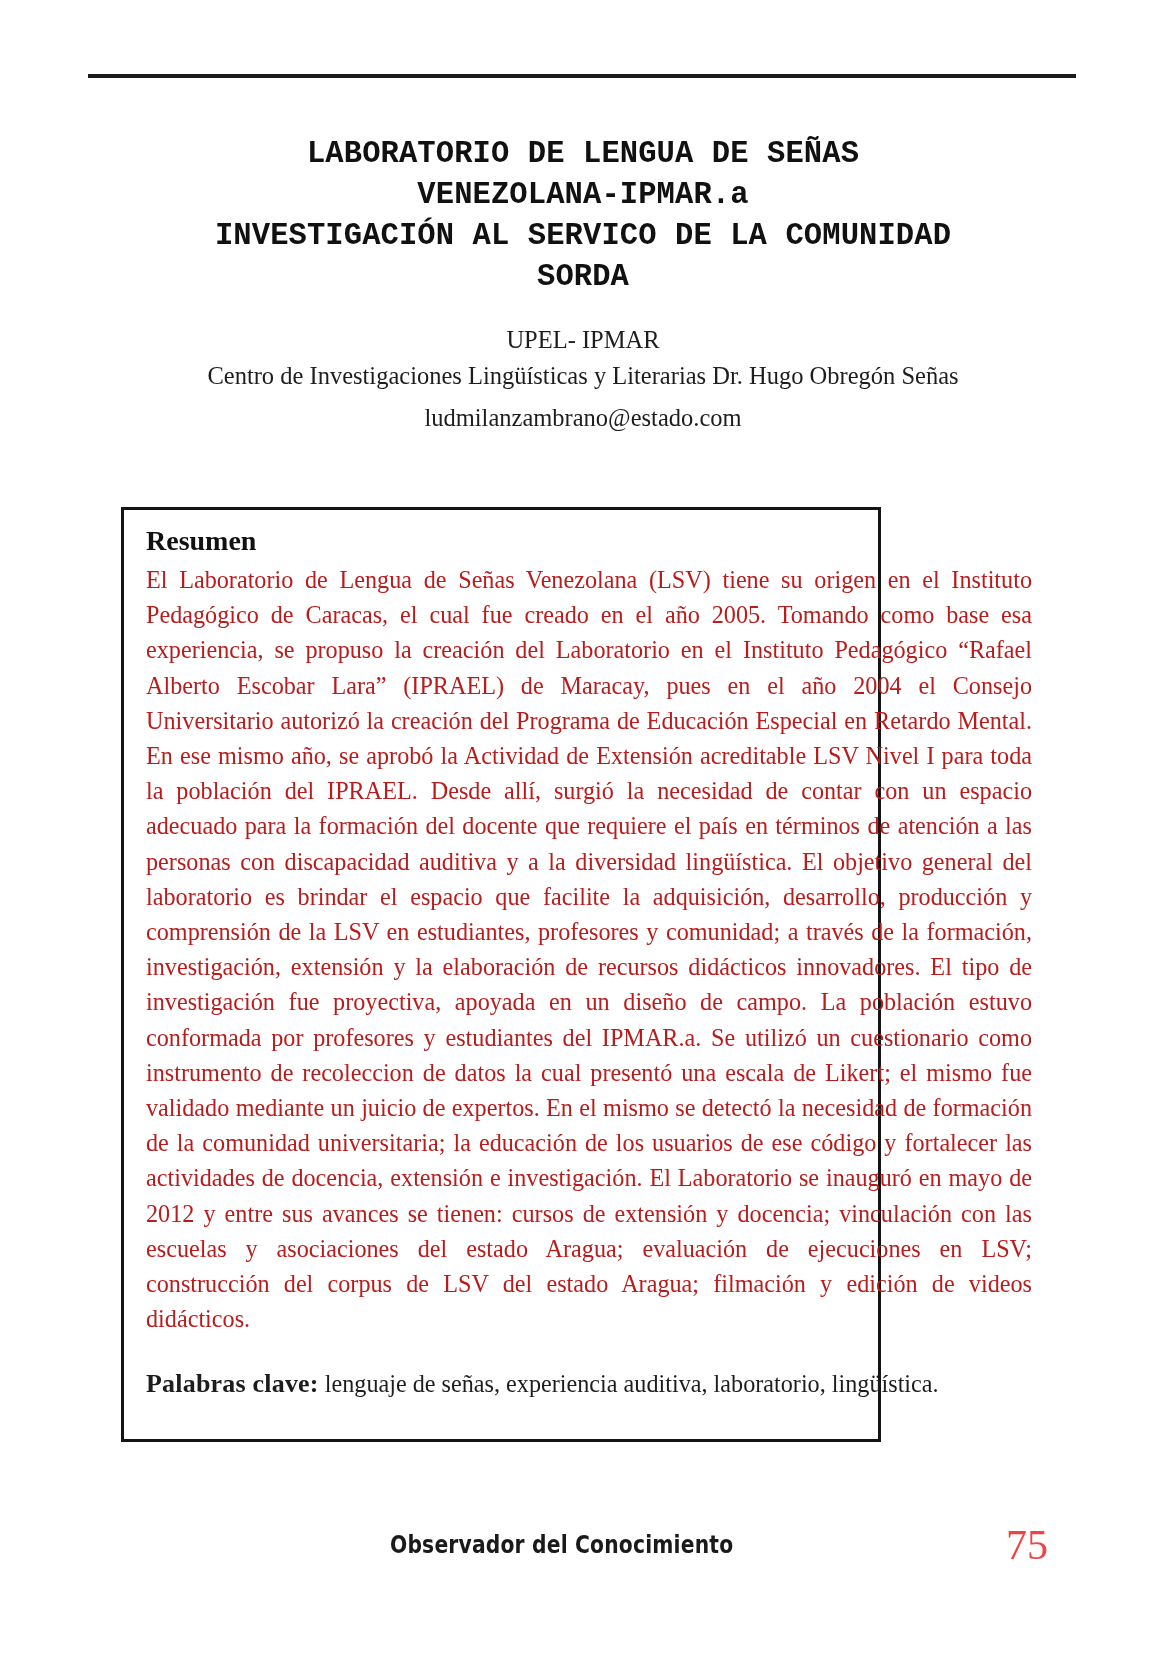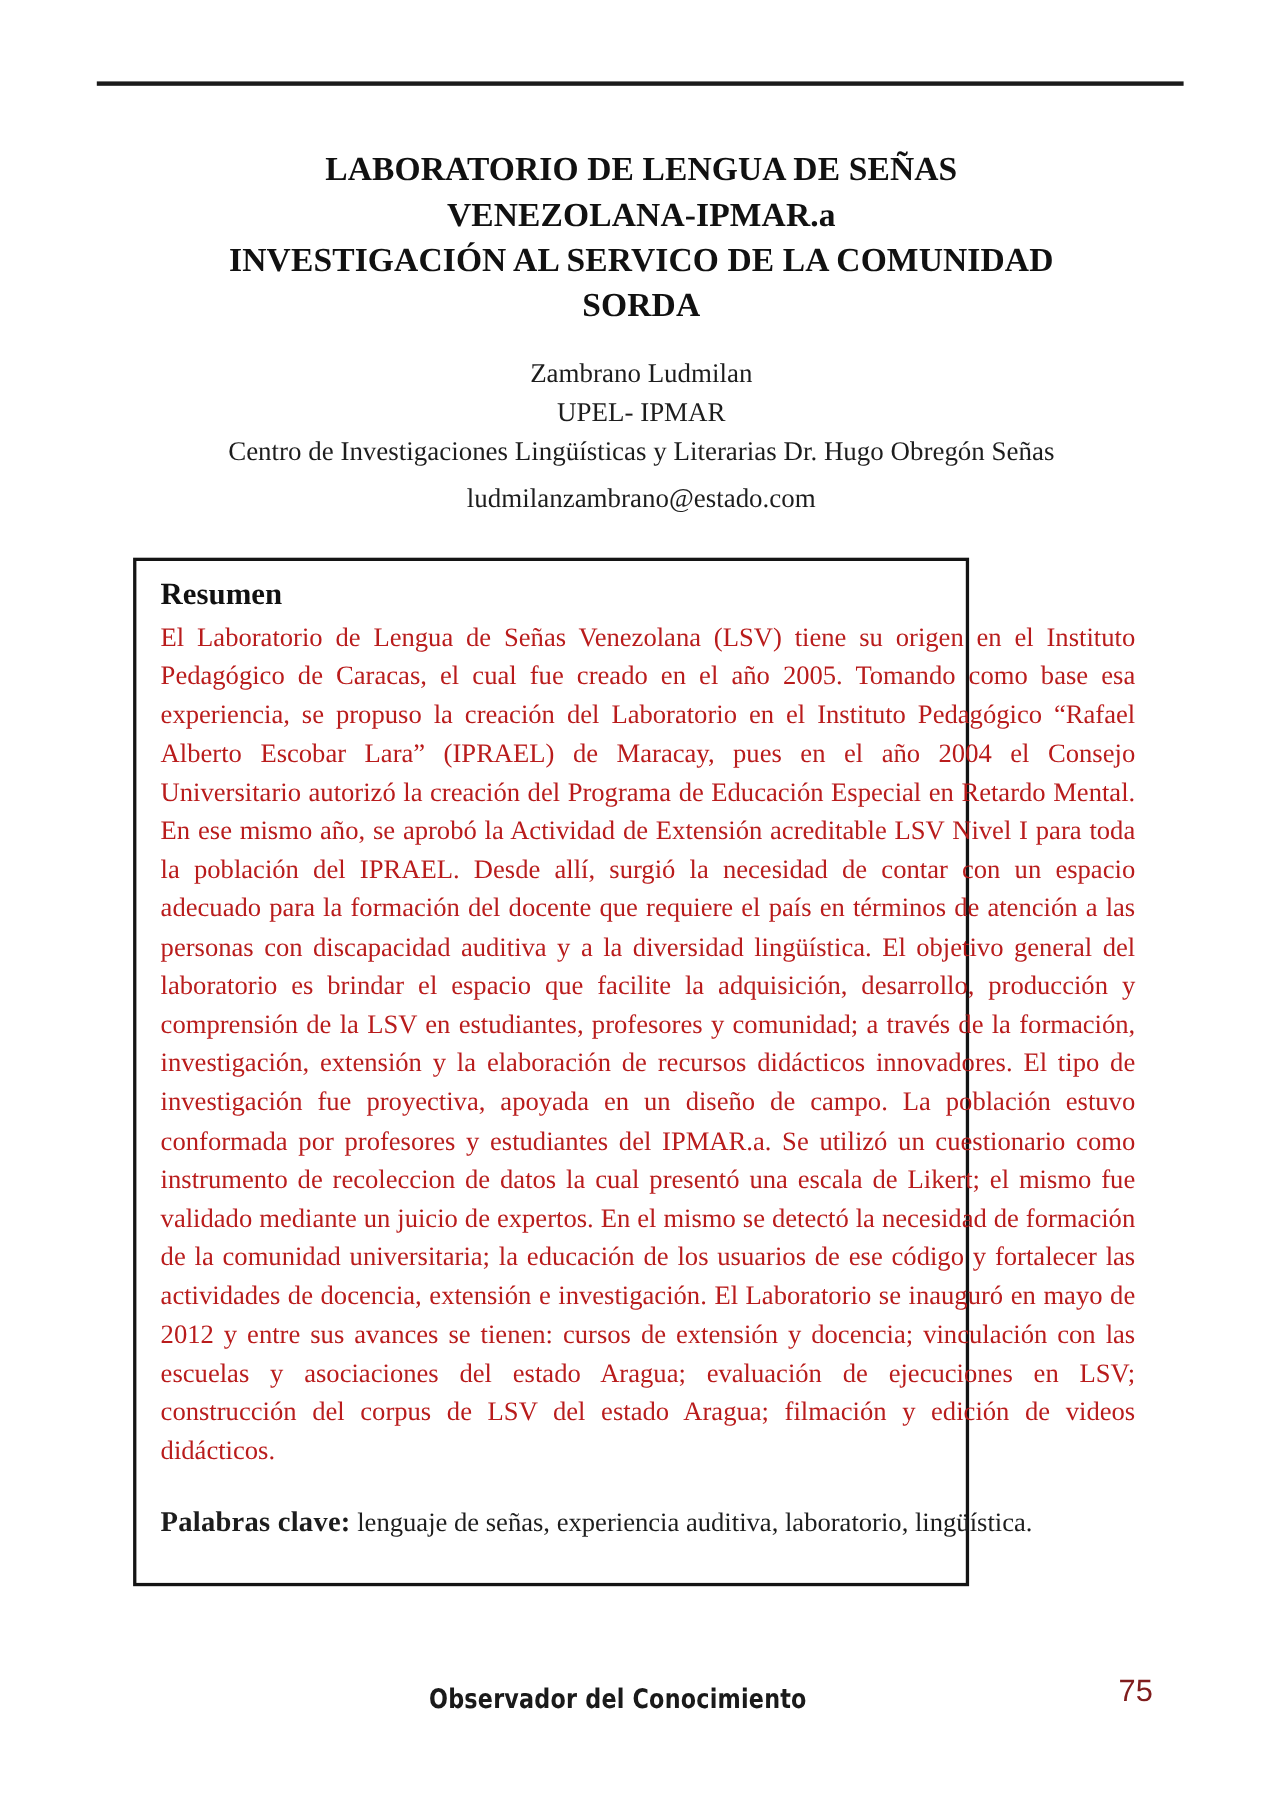--- a/index.html
+++ b/index.html
@@ -36,21 +36,21 @@
 
   
   .title-block {
     position: absolute;
     left: 118px;
     top: 134px;
     width: 930px;
     text-align: center;
   }
   .title-line {
-    font-family: Liberation Serif, serif;
+    font-family: Liberation Mono, monospace;
     font-weight: 700;
     font-size: 30.5px;
     line-height: 41px;
     letter-spacing: .1px;
     color: #111111;
   }
 
   
   .author-block {
     position: absolute;
@@ -132,41 +132,40 @@
     font-stretch: condensed;
     transform: scaleX(.92);
     transform-origin: left center;
     color: #1a1a1a;
     white-space: nowrap;
   }
   .footer-pageno {
     position: absolute;
     right: 0px;
     top: -3px;
-    font-family: Liberation Sans, sans-serif;
-    font-size: 28px;
-    color: #7f1d1d;
+    font-family: Liberation Serif, serif;
+    font-size: 42px;
+    color: #ef4444;
   }
 </style>
 </head>
 <body>
 
 <div class="page">
 
   <div class="top-rule"></div>
 
   <div class="title-block">
     <div class="title-line">LABORATORIO DE LENGUA DE SEÑAS</div>
     <div class="title-line">VENEZOLANA-IPMAR.a</div>
     <div class="title-line">INVESTIGACIÓN AL SERVICO DE LA COMUNIDAD</div>
     <div class="title-line">SORDA</div>
   </div>
 
   <div class="author-block">
-    <div class="author-line">Zambrano Ludmilan</div>
     <div class="author-line">UPEL- IPMAR</div>
     <div class="author-line">Centro de Investigaciones Lingüísticas y Literarias Dr. Hugo Obregón Señas</div>
     <div class="author-line email">ludmilanzambrano@estado.com</div>
   </div>
 
   <div class="abstract-box">
     <div class="abstract-inner">
       <div class="abstract-heading">Resumen</div>
       <div class="abstract-body">El Laboratorio de Lengua de Señas Venezolana (LSV) tiene su origen en el Instituto Pedagógico de Caracas, el cual fue creado en el año 2005. Tomando como base esa experiencia, se propuso la creación del Laboratorio en el Instituto Pedagógico “Rafael Alberto Escobar Lara” (IPRAEL) de Maracay, pues en el año 2004 el Consejo Universitario autorizó la creación del Programa de Educación Especial en Retardo Mental. En ese mismo año, se aprobó la Actividad de Extensión acreditable  LSV Nivel I para toda la población del IPRAEL. Desde allí, surgió la necesidad de contar con un espacio adecuado para la formación del docente que requiere el país en términos de atención a las personas con discapacidad auditiva y a la diversidad lingüística. El objetivo general del laboratorio es brindar el espacio que facilite la adquisición, desarrollo, producción y comprensión de la LSV en estudiantes, profesores y comunidad; a través de la formación, investigación, extensión y la elaboración de recursos didácticos innovadores. El tipo de investigación fue proyectiva, apoyada en un diseño de campo. La población estuvo conformada por profesores y estudiantes del IPMAR.a. Se utilizó un cuestionario como instrumento de recoleccion de datos la cual  presentó una escala de Likert; el mismo fue validado mediante un juicio de expertos. En el mismo se detectó la necesidad de formación de la comunidad universitaria; la educación de los usuarios de ese código y fortalecer las actividades de docencia, extensión e investigación. El Laboratorio se inauguró en mayo de 2012 y entre sus avances se tienen: cursos de extensión y docencia; vinculación con las escuelas y asociaciones del estado Aragua; evaluación de ejecuciones en LSV;  construcción del corpus de LSV del estado Aragua; filmación y edición de videos didácticos.</div>
       <div class="keywords">

